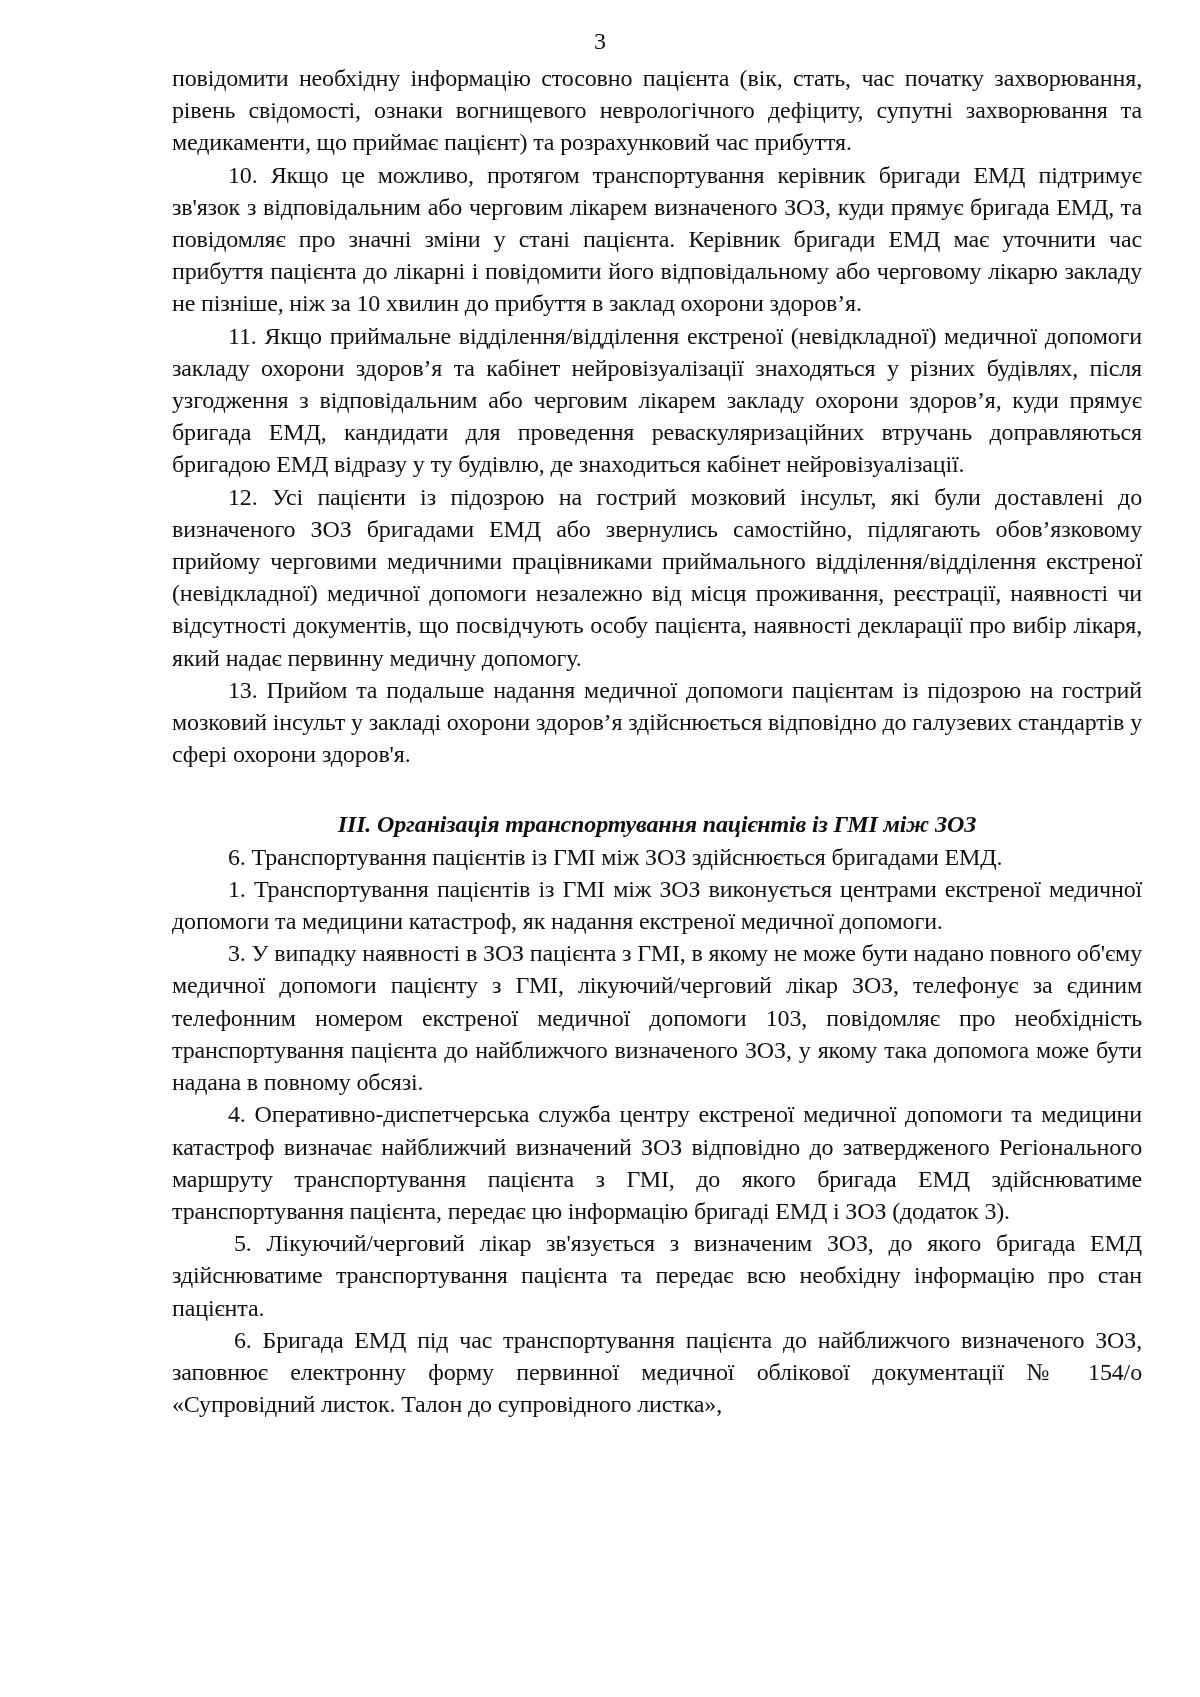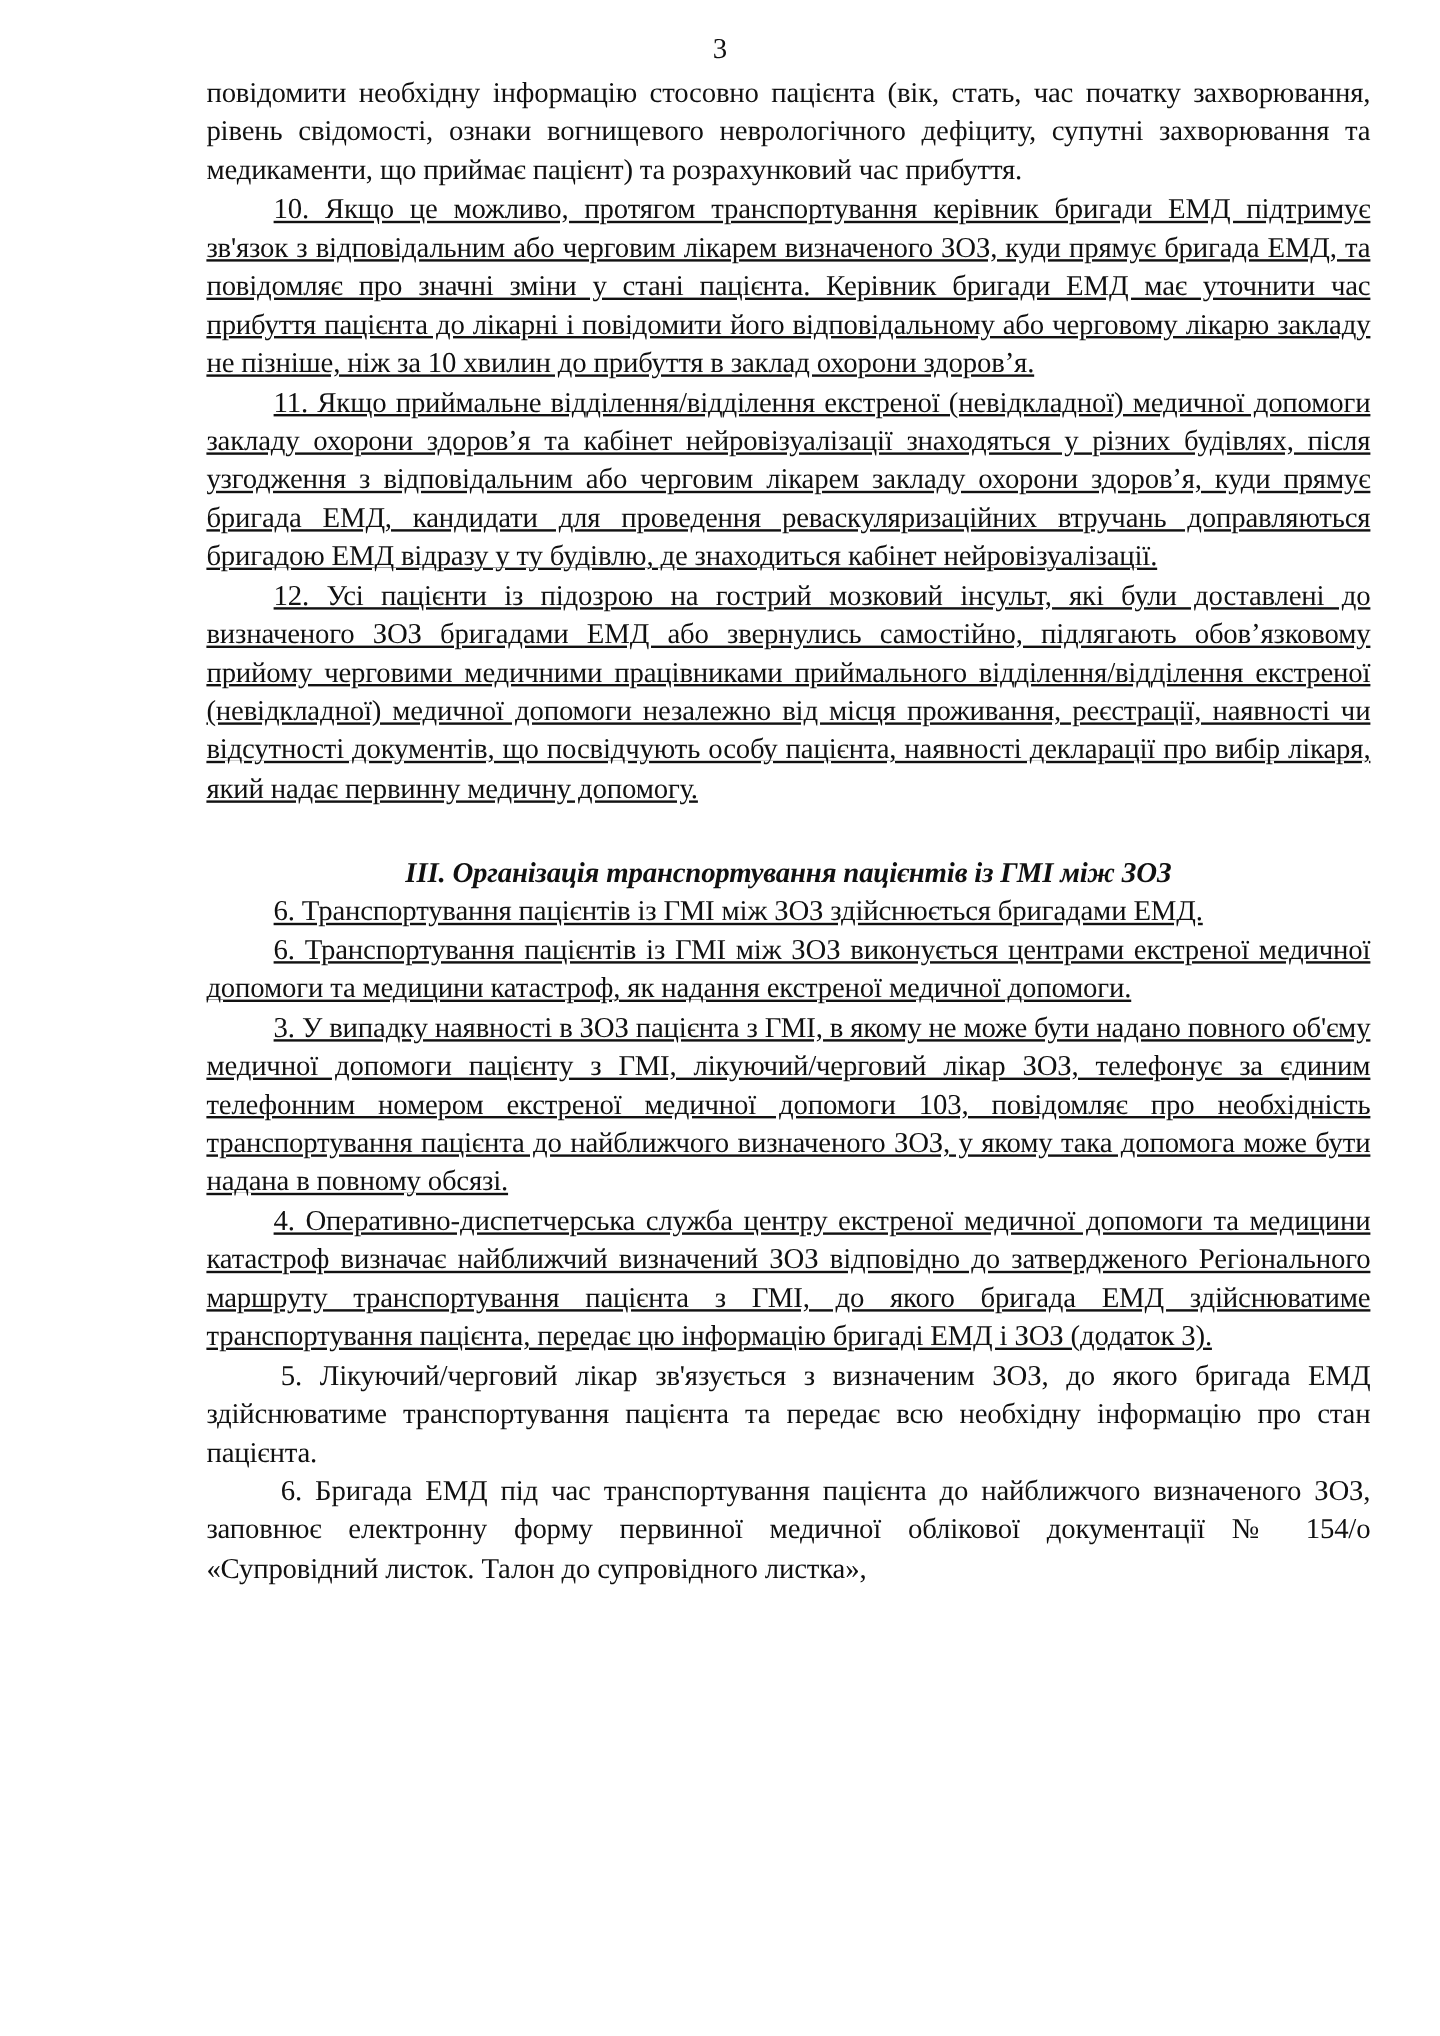--- a/index.html
+++ b/index.html
@@ -12,43 +12,44 @@
     .page-number {
       position: absolute; top: 26px; left: 0; width: 1200px;
       text-align: center; font-size: 24px; line-height: 30px;
     }
     .body {
       position: absolute; left: 172px; top: 62px; width: 970px;
       font-size: 24px; line-height: 32.2px;
       text-align: justify; letter-spacing: -0.15px;
     }
     .body p { margin: 0; text-indent: 0; }
-    .body p.item { text-indent: 56px; text-decoration: underline; }
+    .body p.item { text-indent: 56px; }
     .body p.item-wide { text-indent: 62px; }
     .section-title {
       margin: 38px 0 0 0 !important; text-align: center; font-weight: bold;
       text-indent: 0 !important;
       font-style: italic;
     }
   </style>
 </head>
 <body>
 
 <div class="page">
   <div class="page-number">3</div>
 
   <div class="body">
     <p>повідомити необхідну інформацію стосовно пацієнта (вік, стать, час початку захворювання, рівень свідомості, ознаки вогнищевого неврологічного дефіциту, супутні захворювання та медикаменти, що приймає пацієнт) та розрахунковий час прибуття.</p>
 
     <p class="item">10. Якщо це можливо, протягом транспортування керівник бригади ЕМД підтримує зв'язок з відповідальним або черговим лікарем визначеного ЗОЗ, куди прямує бригада ЕМД, та повідомляє про значні зміни у стані пацієнта. Керівник бригади ЕМД має уточнити час прибуття пацієнта до лікарні і повідомити його відповідальному або черговому лікарю закладу не пізніше, ніж за 10 хвилин до прибуття в заклад охорони здоров’я.</p>
     <p class="item">11. Якщо приймальне відділення/відділення екстреної (невідкладної) медичної допомоги закладу охорони здоров’я та кабінет нейровізуалізації знаходяться у різних будівлях, після узгодження з відповідальним або черговим лікарем закладу охорони здоров’я, куди прямує бригада ЕМД, кандидати для проведення реваскуляризаційних втручань доправляються бригадою ЕМД відразу у ту будівлю, де знаходиться кабінет нейровізуалізації.</p>
     <p class="item">12. Усі пацієнти із підозрою на гострий мозковий інсульт, які були доставлені до визначеного ЗОЗ бригадами ЕМД або звернулись самостійно, підлягають обов’язковому прийому черговими медичними працівниками приймального відділення/відділення екстреної (невідкладної) медичної допомоги незалежно від місця проживання, реєстрації, наявності чи відсутності документів, що посвідчують особу пацієнта, наявності декларації про вибір лікаря, який надає первинну медичну допомогу.</p>
+    <p class="item">13. Прийом та подальше надання медичної допомоги пацієнтам із підозрою на гострий мозковий інсульт у закладі охорони здоров’я здійснюється відповідно до галузевих стандартів у сфері охорони здоров'я.</p>
 
     <p class="section-title">ІІІ. Організація транспортування пацієнтів із ГМІ між ЗОЗ</p>
 
     <p class="item">6. Транспортування пацієнтів із ГМІ між ЗОЗ здійснюється бригадами ЕМД.</p>
-    <p class="item">6. Транспортування пацієнтів із ГМІ між ЗОЗ виконується центрами екстреної медичної допомоги та медицини катастроф, як надання екстреної медичної допомоги.</p>
+    <p class="item">1. Транспортування пацієнтів із ГМІ між ЗОЗ виконується центрами екстреної медичної допомоги та медицини катастроф, як надання екстреної медичної допомоги.</p>
     <p class="item">3. У випадку наявності в ЗОЗ пацієнта з ГМІ, в якому не може бути надано повного об'єму медичної допомоги пацієнту з ГМІ, лікуючий/черговий лікар ЗОЗ, телефонує за єдиним  телефонним номером  екстреної медичної допомоги 103, повідомляє про необхідність транспортування пацієнта до найближчого визначеного ЗОЗ, у якому така допомога може бути надана в повному обсязі.</p>
     <p class="item">4. Оперативно-диспетчерська служба центру екстреної медичної допомоги та медицини катастроф визначає найближчий визначений ЗОЗ відповідно до затвердженого Регіонального маршруту транспортування пацієнта з ГМІ, до якого бригада ЕМД здійснюватиме транспортування пацієнта, передає цю інформацію бригаді ЕМД і ЗОЗ (додаток 3).</p>
     <p class="item-wide">5. Лікуючий/черговий лікар зв'язується з визначеним ЗОЗ, до якого бригада ЕМД здійснюватиме транспортування пацієнта та передає всю необхідну інформацію про стан пацієнта.</p>
     <p class="item-wide">6. Бригада ЕМД під час транспортування пацієнта до найближчого визначеного ЗОЗ, заповнює електронну форму первинної медичної облікової документації № 154/о «Супровідний листок. Талон до супровідного листка»,</p>
   </div>
 </div>
 
 </body></html>

